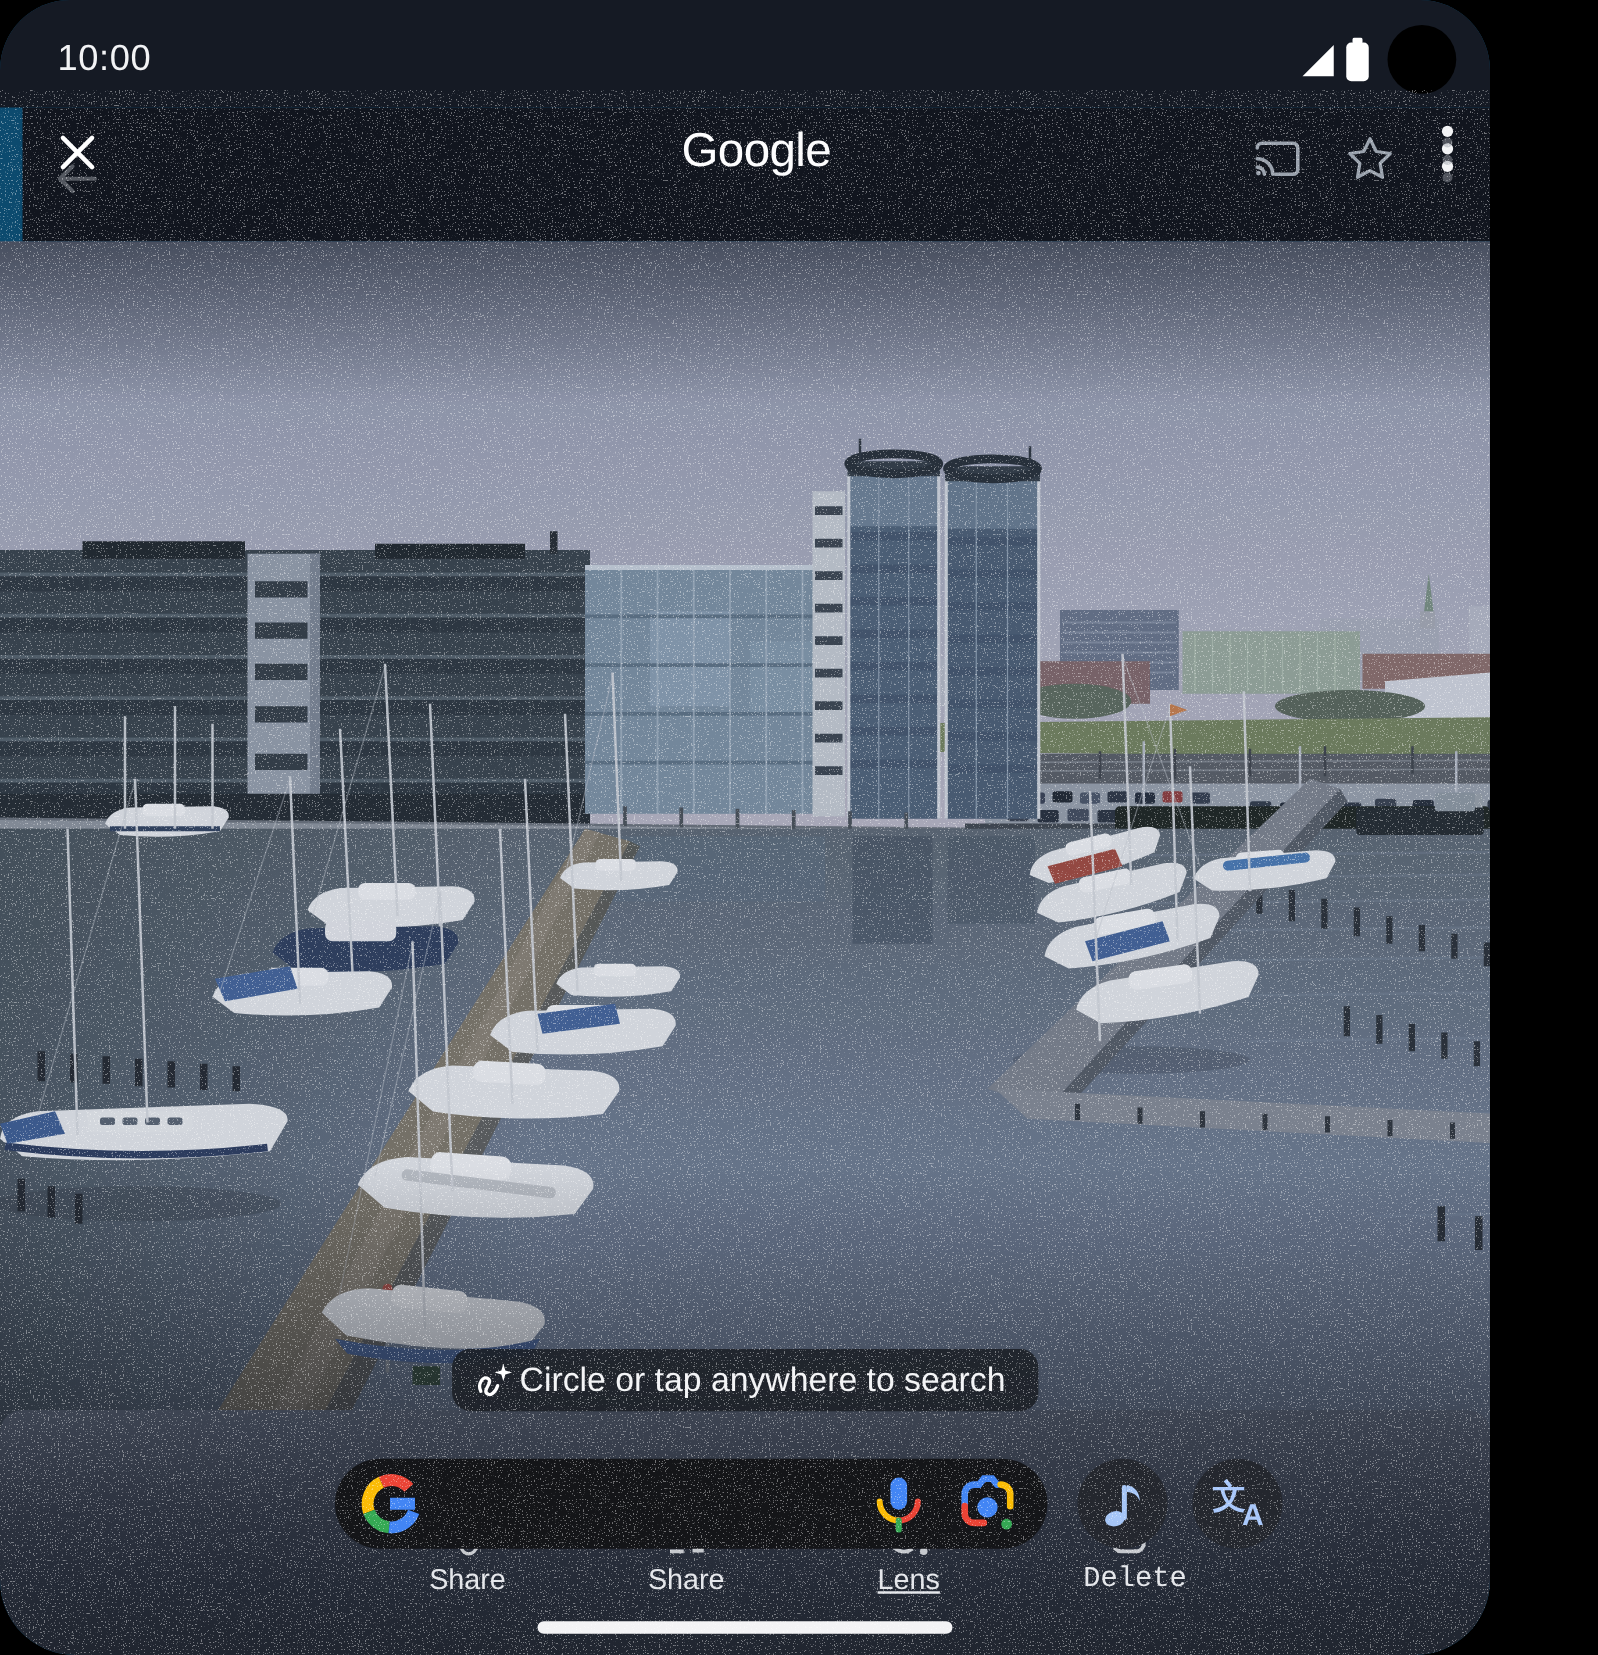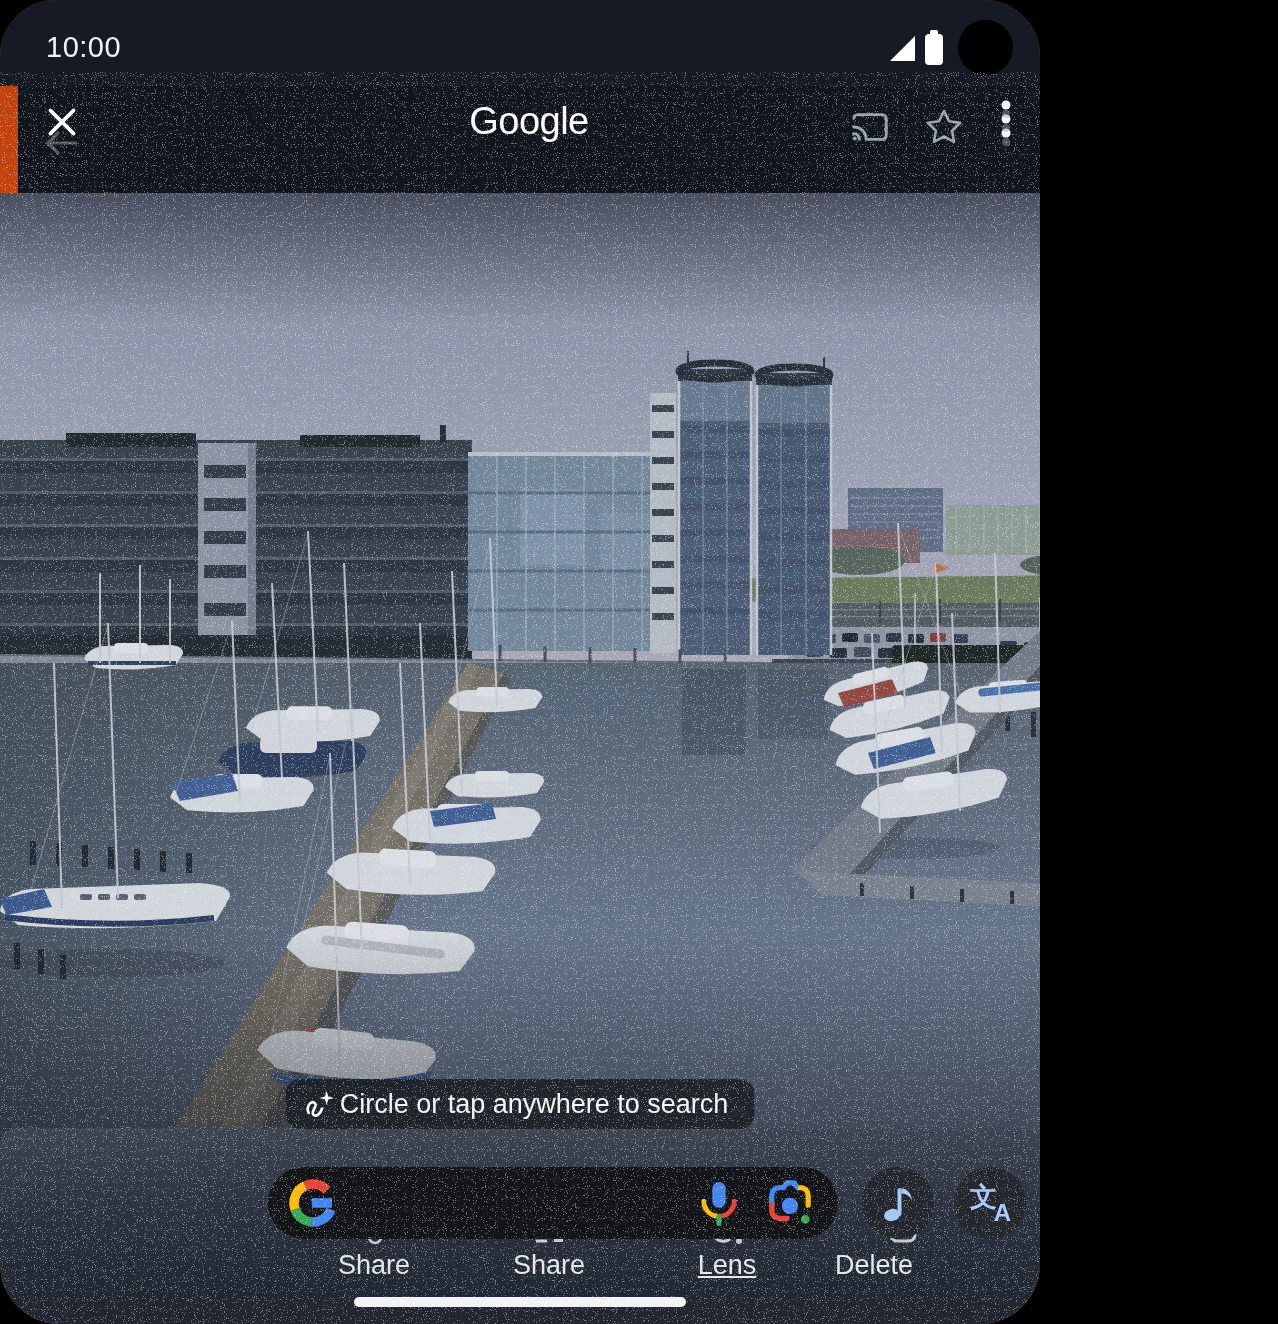--- a/index.html
+++ b/index.html
@@ -1,17 +1,17 @@
 <!DOCTYPE html>
 <html><head>
 <meta charset="utf-8">
 <style>
   html,body{margin:0;padding:0;background:#000;}
   body{width:1278px;height:1324px;font-family:"Liberation Sans",sans-serif;-webkit-font-smoothing:antialiased;}
-  .screen{position:relative;width:1040px;height:1324px;background:#c2410c;border-radius:56px 56px 60px 60px;overflow:hidden;}
+  .screen{position:relative;width:1192px;height:1324px;background:#0c4a6e;border-radius:56px 56px 60px 60px;overflow:hidden;}
 
   
   .statusbar{position:absolute;top:0;left:0;right:0;height:86px;background:#151a24;z-index:20;}
   .time{position:absolute;left:46px;top:31px;font-size:29px;font-weight:500;color:#f2f3f5;letter-spacing:.5px;}
   .sb-icons{position:absolute;right:96px;top:30px;display:flex;align-items:center;gap:7px;}
   .camera-hole{position:absolute;right:27px;top:20px;width:55px;height:55px;border-radius:50%;background:#000;}
 
   
   .appbar{position:absolute;top:86px;left:0;right:0;height:107px;background:#11151e;z-index:19;margin-left:18px;}
   .close-wrap{position:absolute;left:22px;top:14px;width:46px;height:64px;cursor:pointer;}
@@ -28,21 +28,21 @@
   
   .tooltip{position:absolute;top:1079px;left:50%;transform:translateX(-50%);z-index:30;
     display:flex;align-items:center;gap:4px;height:50px;padding:0 26px 0 17px;border-radius:15px;
     background:rgba(26,29,35,.85);backdrop-filter:blur(2px);white-space:nowrap;}
   .tooltip span{font-size:27px;color:#f3f4f6;font-weight:400;}
 
   
   .panel{position:absolute;top:1128px;left:0;right:0;height:196px;z-index:25;border-radius:18px 18px 0 0;
     background:linear-gradient(180deg,#3d4452 0%,#2d3340 40%,#242a36 72%,#20252f 100%);}
   .sliver{position:absolute;z-index:1;opacity:.9;}
-  .action-label{position:absolute;top:122px;transform:translateX(-50%);font-size:27px;color:#e4e6ea;cursor:pointer;}
+  .action-label{position:absolute;top:122px;transform:translateX(-50%);font-size:23px;color:#e4e6ea;cursor:pointer;}
   .search-pill{position:absolute;left:268px;top:39px;width:570px;height:72px;border-radius:36px;background:#141518;
     display:flex;align-items:center;padding:0;cursor:text;z-index:2;}
   .search-pill .g{margin-left:21px;}
   .search-pill .right-ic{display:flex;align-items:center;gap:26px;margin-left:auto;margin-right:26px;}
   .round-btn{position:absolute;top:39px;width:72px;height:72px;border-radius:50%;background:#24272e;
     display:flex;align-items:center;justify-content:center;cursor:pointer;z-index:2;}
   .btn-music{left:862px;}
   .btn-translate{left:954px;}
   .tr-glyph{position:relative;width:40px;height:40px;color:#a8c7fa;}
   .tr-glyph .zh{position:absolute;left:0;top:-4px;font-size:27px;font-weight:600;}
@@ -563,21 +563,21 @@
         <path d="M4,0 a11,11 0 0 0 16,3" fill="none" stroke="#d8dade" stroke-width="3"></path>
         <circle cx="29" cy="5" r="3" fill="#d8dade"></circle>
       </svg>
     <svg class="sliver" style="left:888px;top:102px;" width="30" height="15" viewBox="0 0 30 15">
         <path d="M3,0 v5 a6,6 0 0 0 6,6 h12 a6,6 0 0 0 6,-6 v-5" fill="none" stroke="#d8dade" stroke-width="3"></path>
       </svg>
 
     <span class="action-label" style="left:374px;">Share</span>
     <span class="action-label" style="left:549px;">Share</span>
     <span class="action-label" style="left:727px;text-decoration:underline;">Lens</span>
-    <span class="action-label" style="left:874px;">Delete</span>
+    <span class="action-label" style="left:908px;font-family:Liberation Mono, monospace;">Delete</span>
 
     <div class="search-pill">
       <svg class="g" width="48" height="48" viewBox="0 0 48 48">
         <g fill="none" stroke-width="9.5">
           <path d="M16,6.8 A19 19 0 0 1 38.1,11.3" stroke="#EA4335"></path>
           <path d="M6.2,30.5 A19 19 0 0 1 16,6.8" stroke="#FBBC05"></path>
           <path d="M22.3,42.9 A19 19 0 0 1 6.2,30.5" stroke="#34A853"></path>
           <path d="M41.9,30.5 A19 19 0 0 1 22.3,42.9" stroke="#4285F4"></path>
         </g>
         <rect x="23" y="19.2" width="20" height="9.6" fill="#4285F4"></rect>

